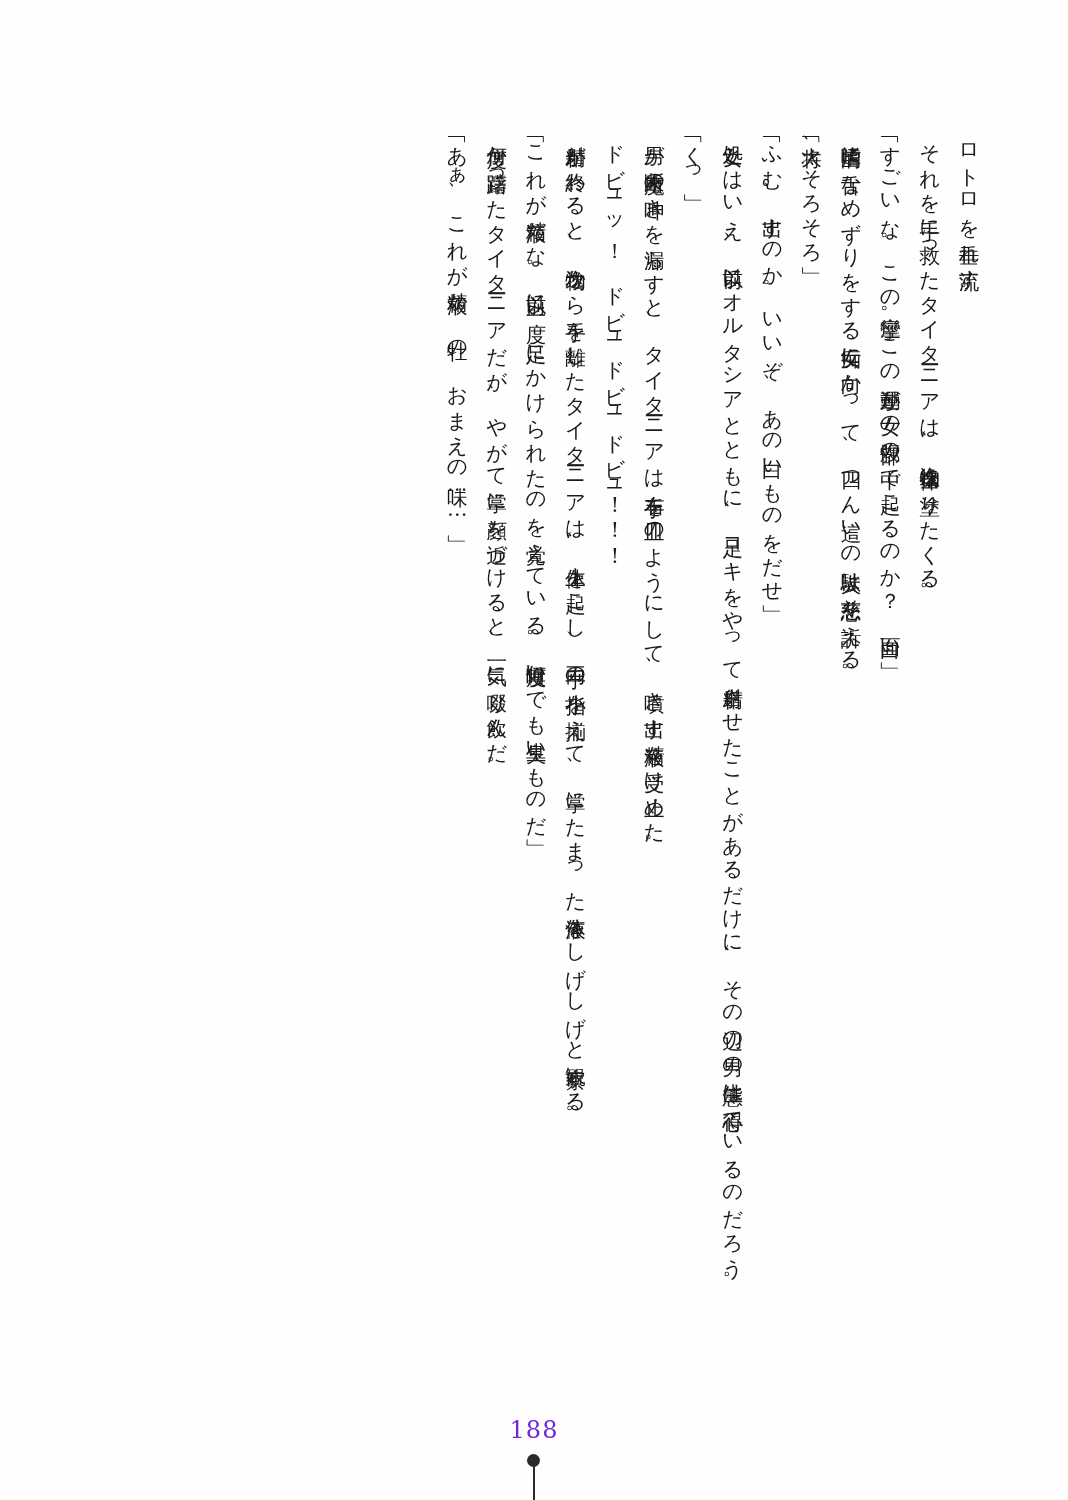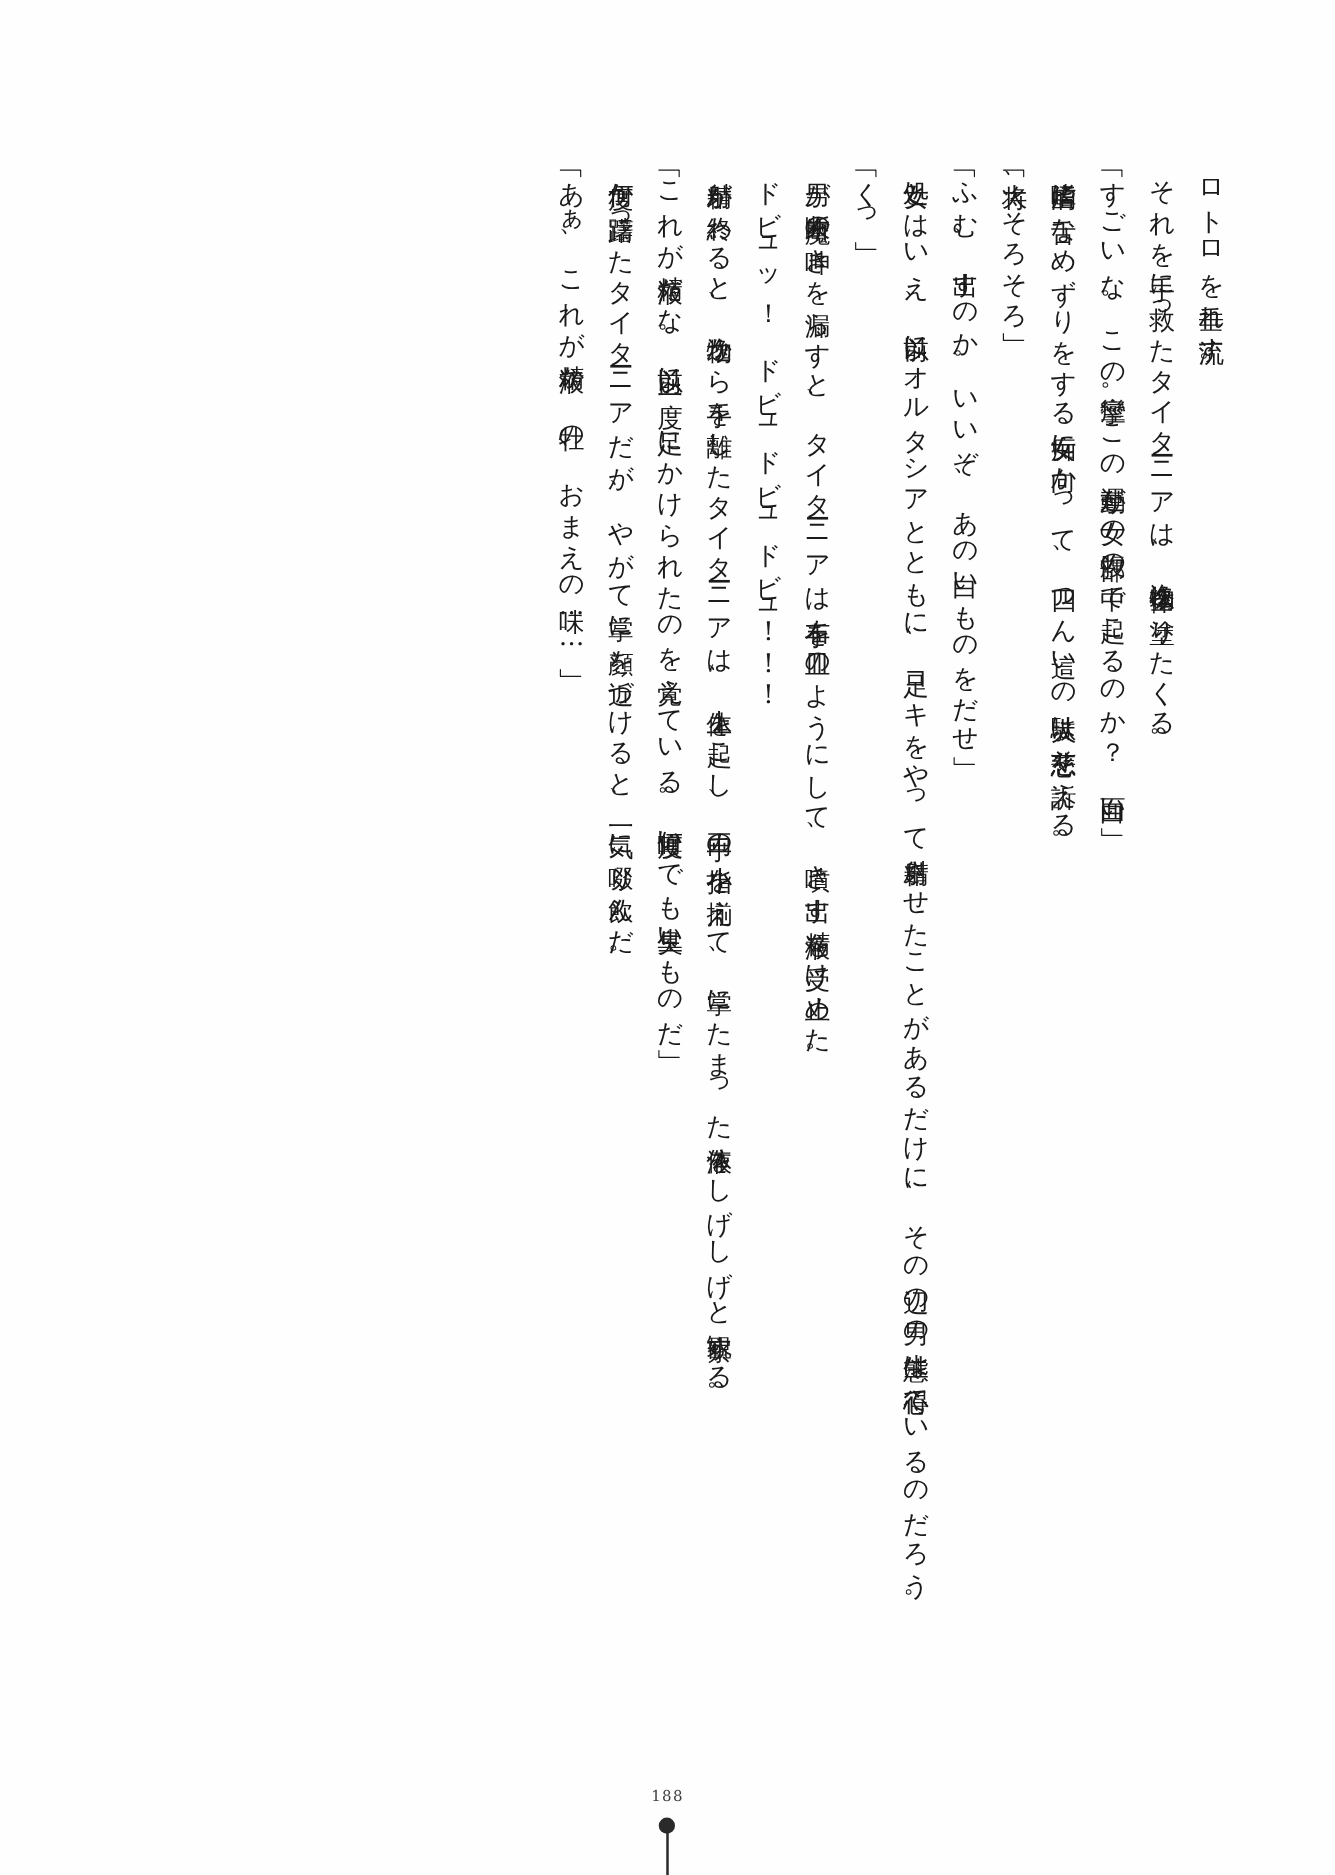--- a/index.html
+++ b/index.html
@@ -34,22 +34,22 @@
     margin: 0;
     padding: 0;
     text-indent: 0;
   }
   .page-number {
     position: absolute;
     left: 0;
     right: 0;
     bottom: 56px;
     text-align: center;
-    font-size: 12px;
-    color: #404040;
+    font-size: 24px;
+    color: #6d28d9;
     font-family: "DejaVu Serif", "Liberation Serif", serif;
     letter-spacing: 1px;
   }
   .footer-mark {
     position: absolute;
     left: 50%;
     bottom: 0px;
     transform: translateX(-50%);
     width: 14px;
     height: 46px;

